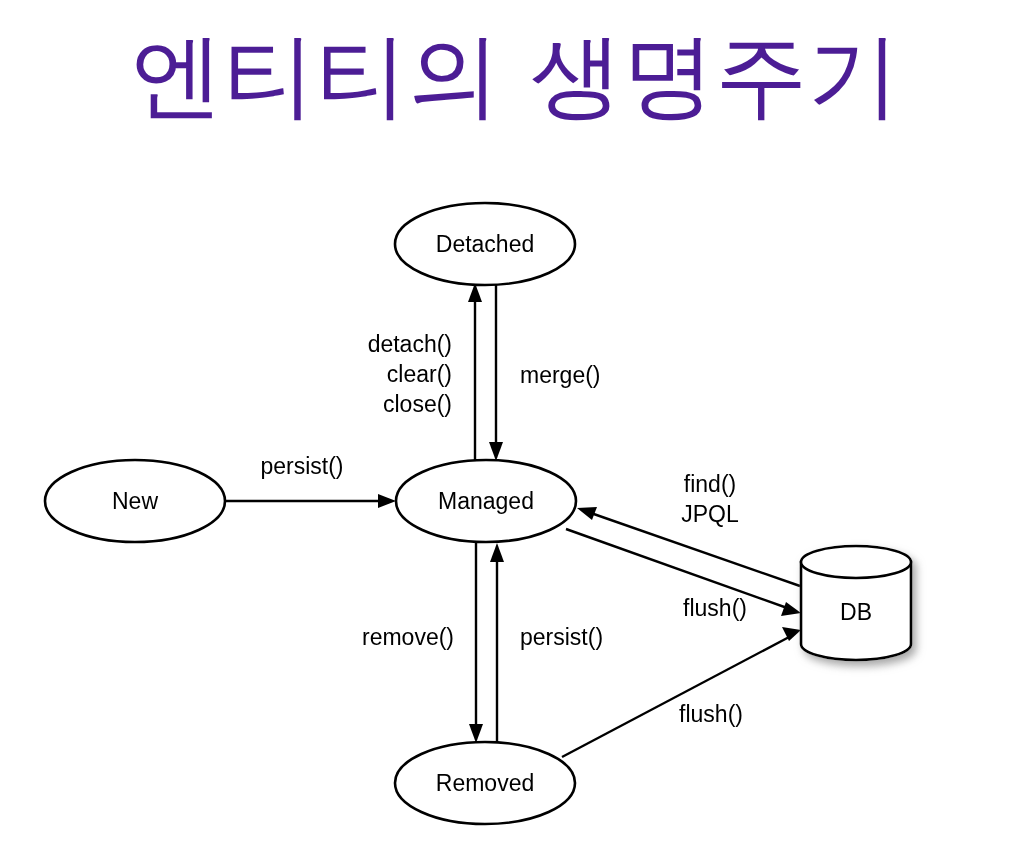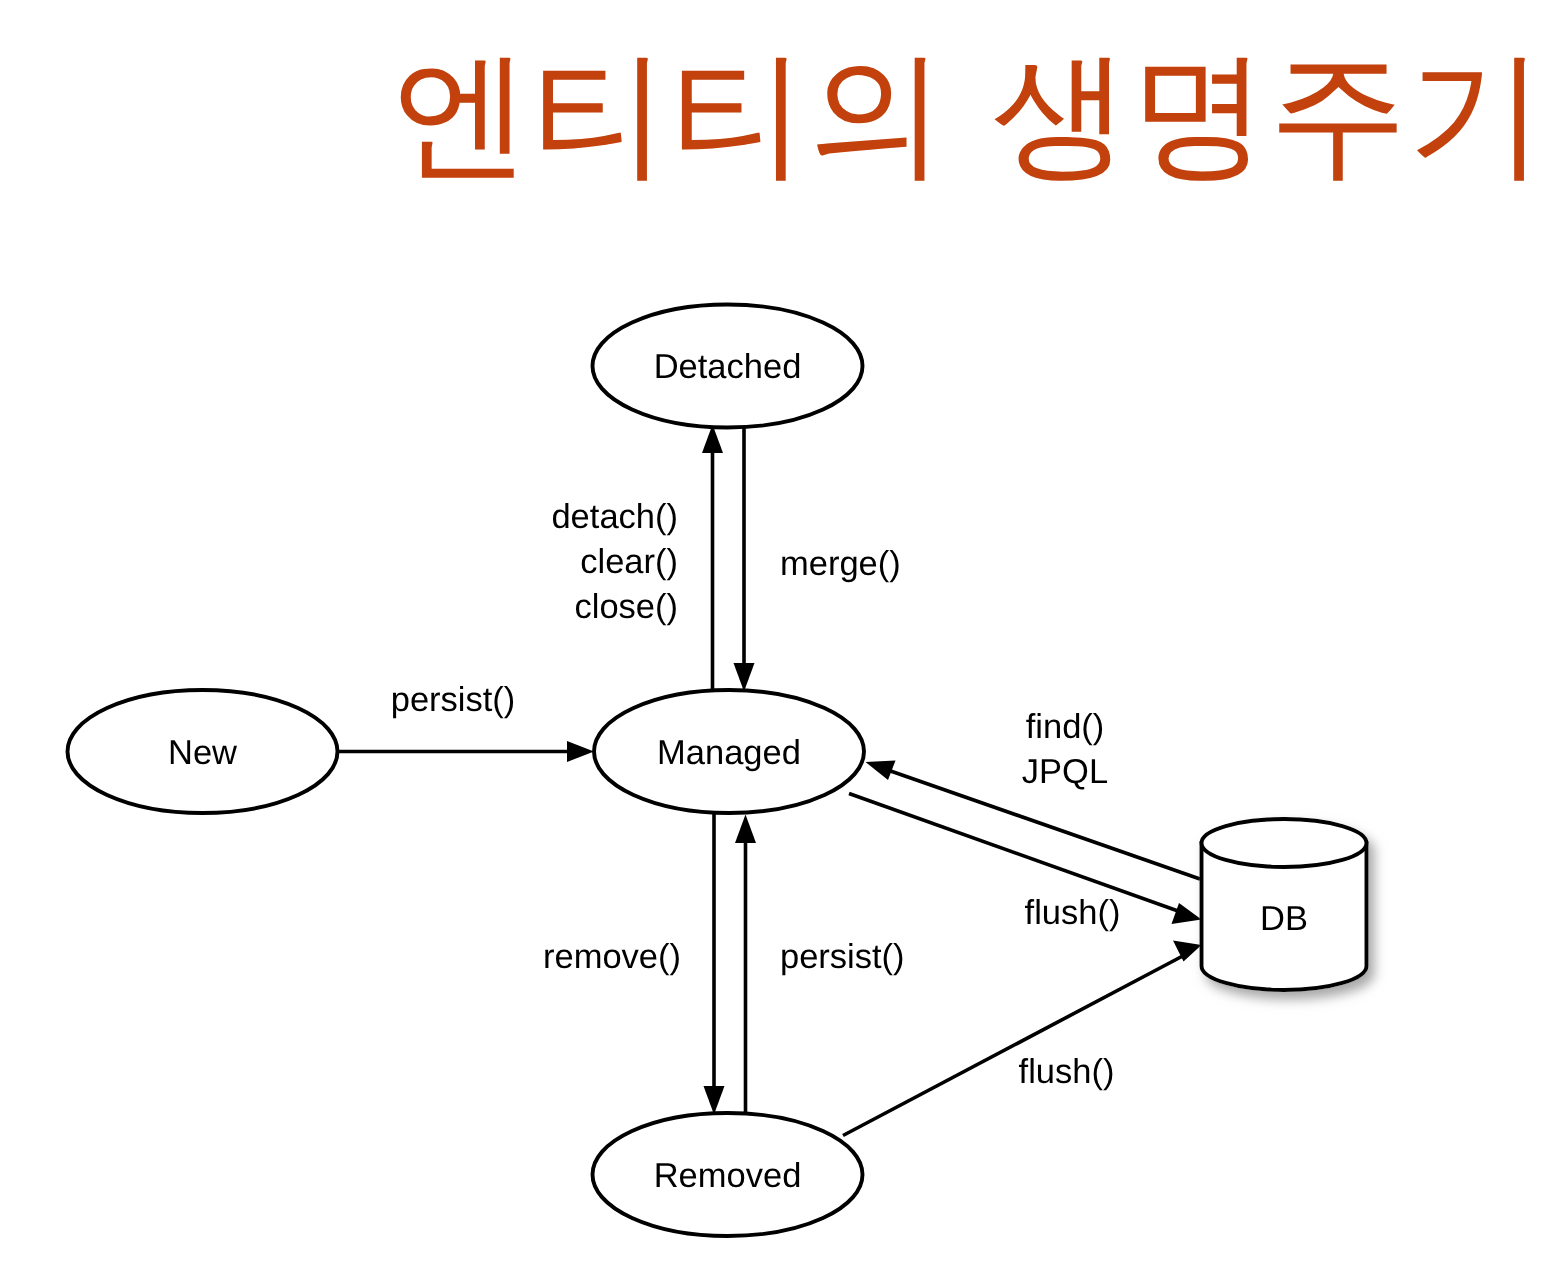--- a/index.html
+++ b/index.html
@@ -19,27 +19,27 @@
     position: relative;
     width: 1031px;
     height: 845px;
     background: #ffffff;
   }
   #slide-title {
     position: absolute;
     left: 0;
     top: 24px;
     width: 1031px;
-    text-align: right;
+    text-align: center;
     font-family: "DejaVu Sans", "Liberation Sans", sans-serif;
     font-size: 92px;
     font-weight: 300;
     line-height: 1.12;
     letter-spacing: 0.5px;
-    color: #c2410c;
+    color: #4c1d95;
     white-space: nowrap;
   }
   #diagram {
     position: absolute;
     left: 0;
     top: 0;
     width: 1031px;
     height: 845px;
   }
   .node-label {

